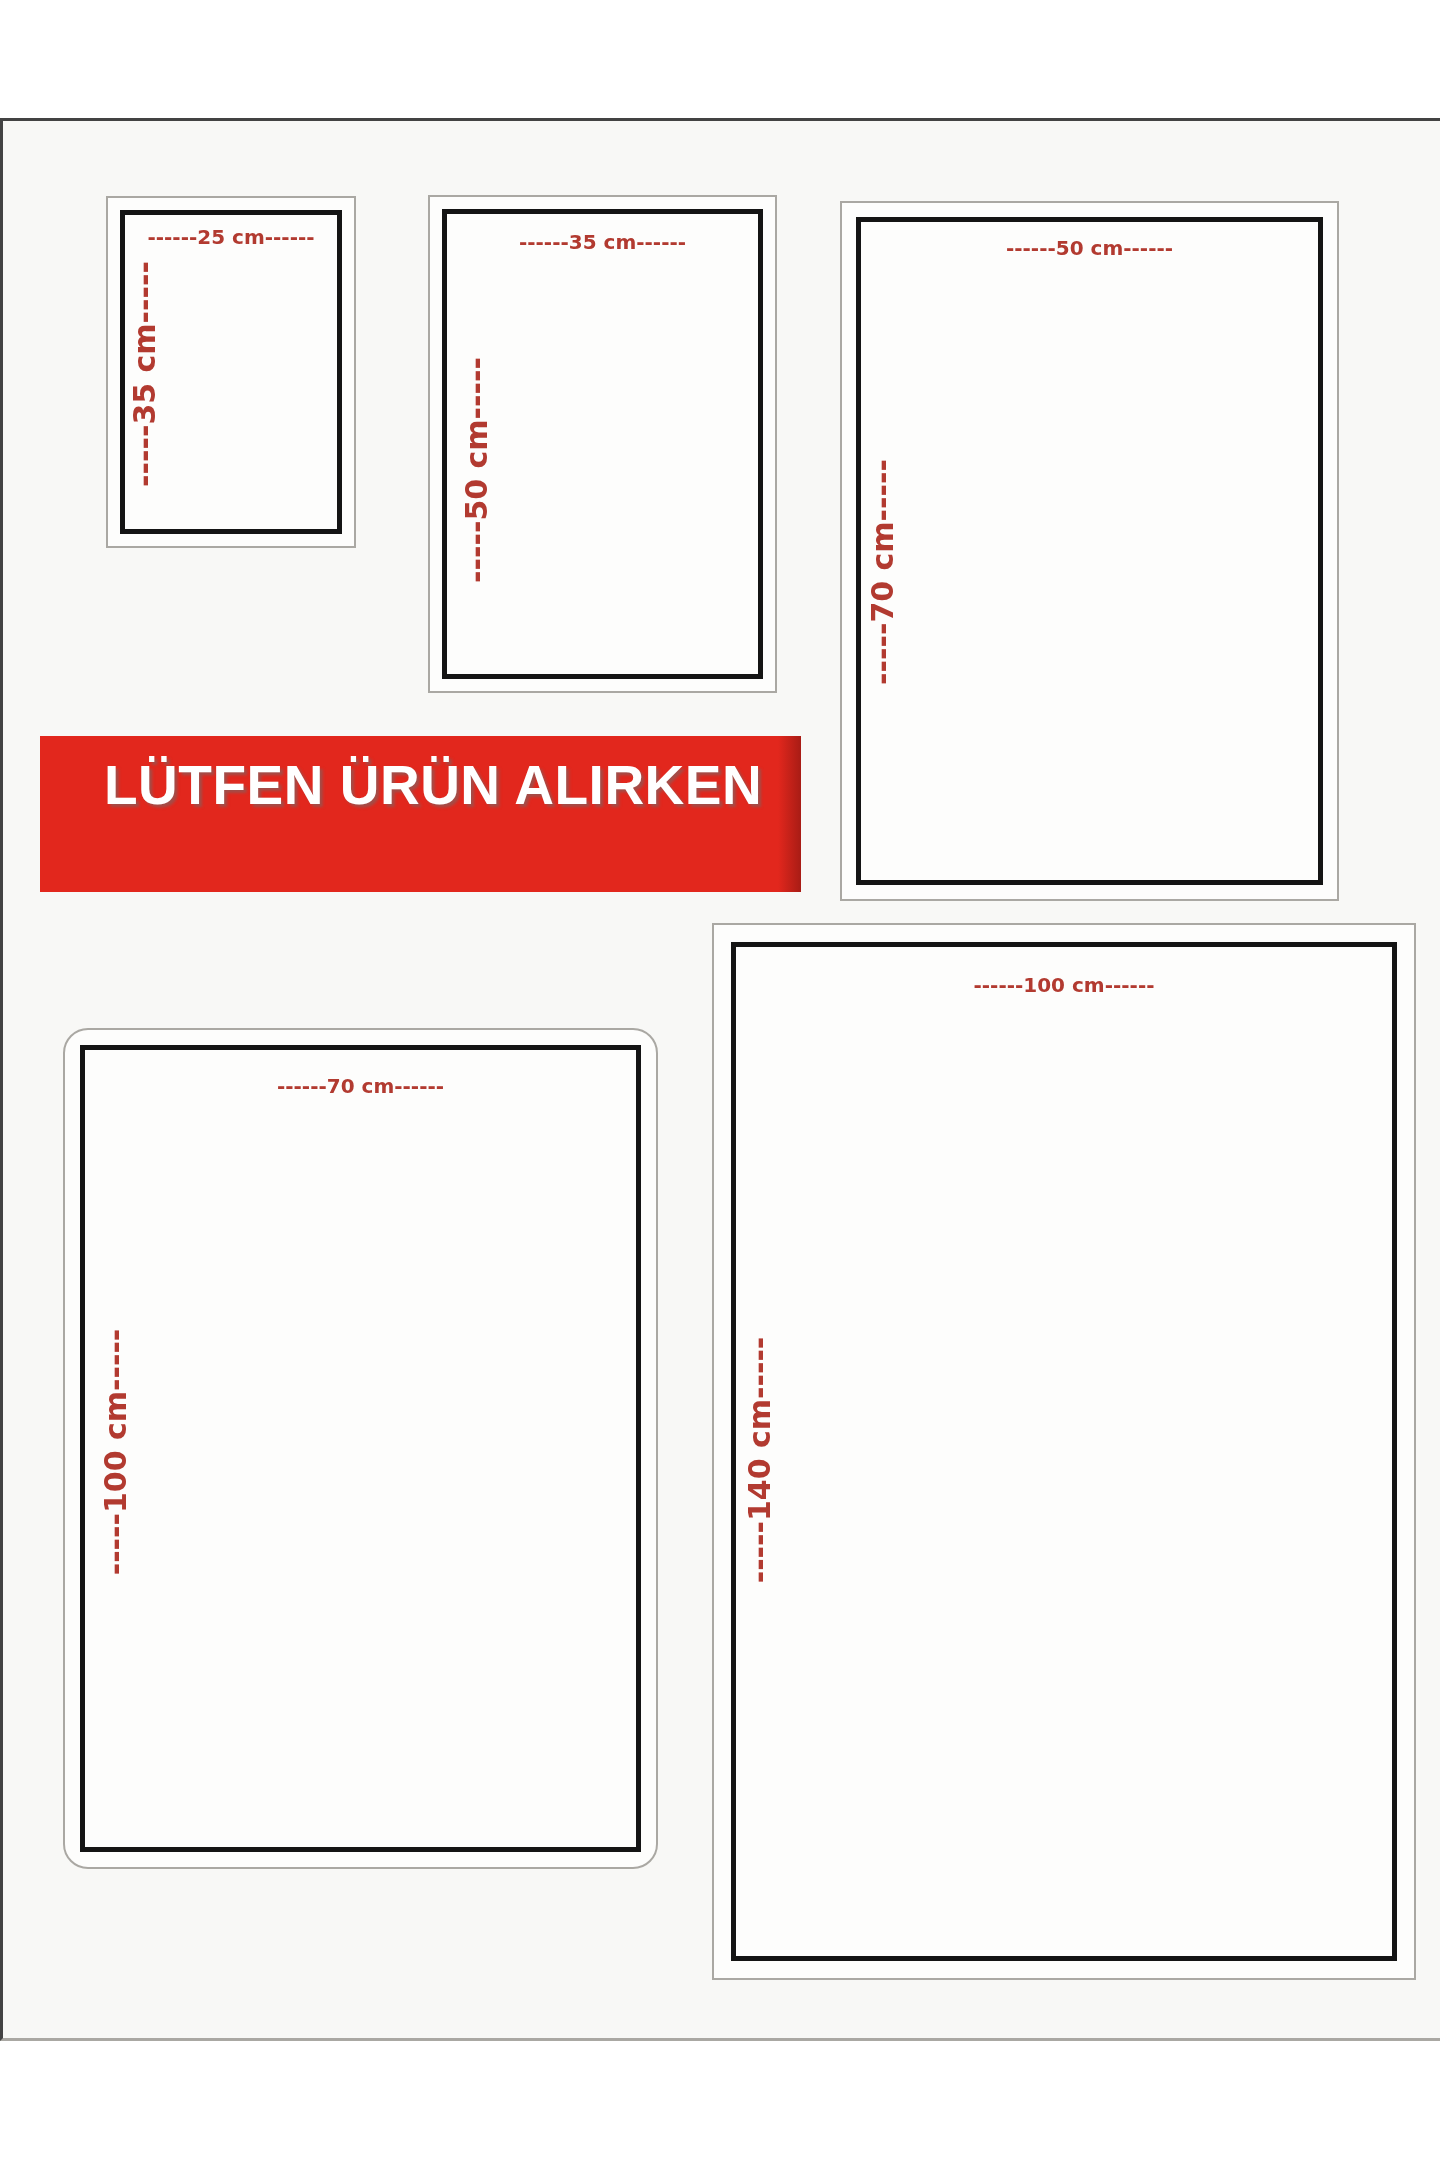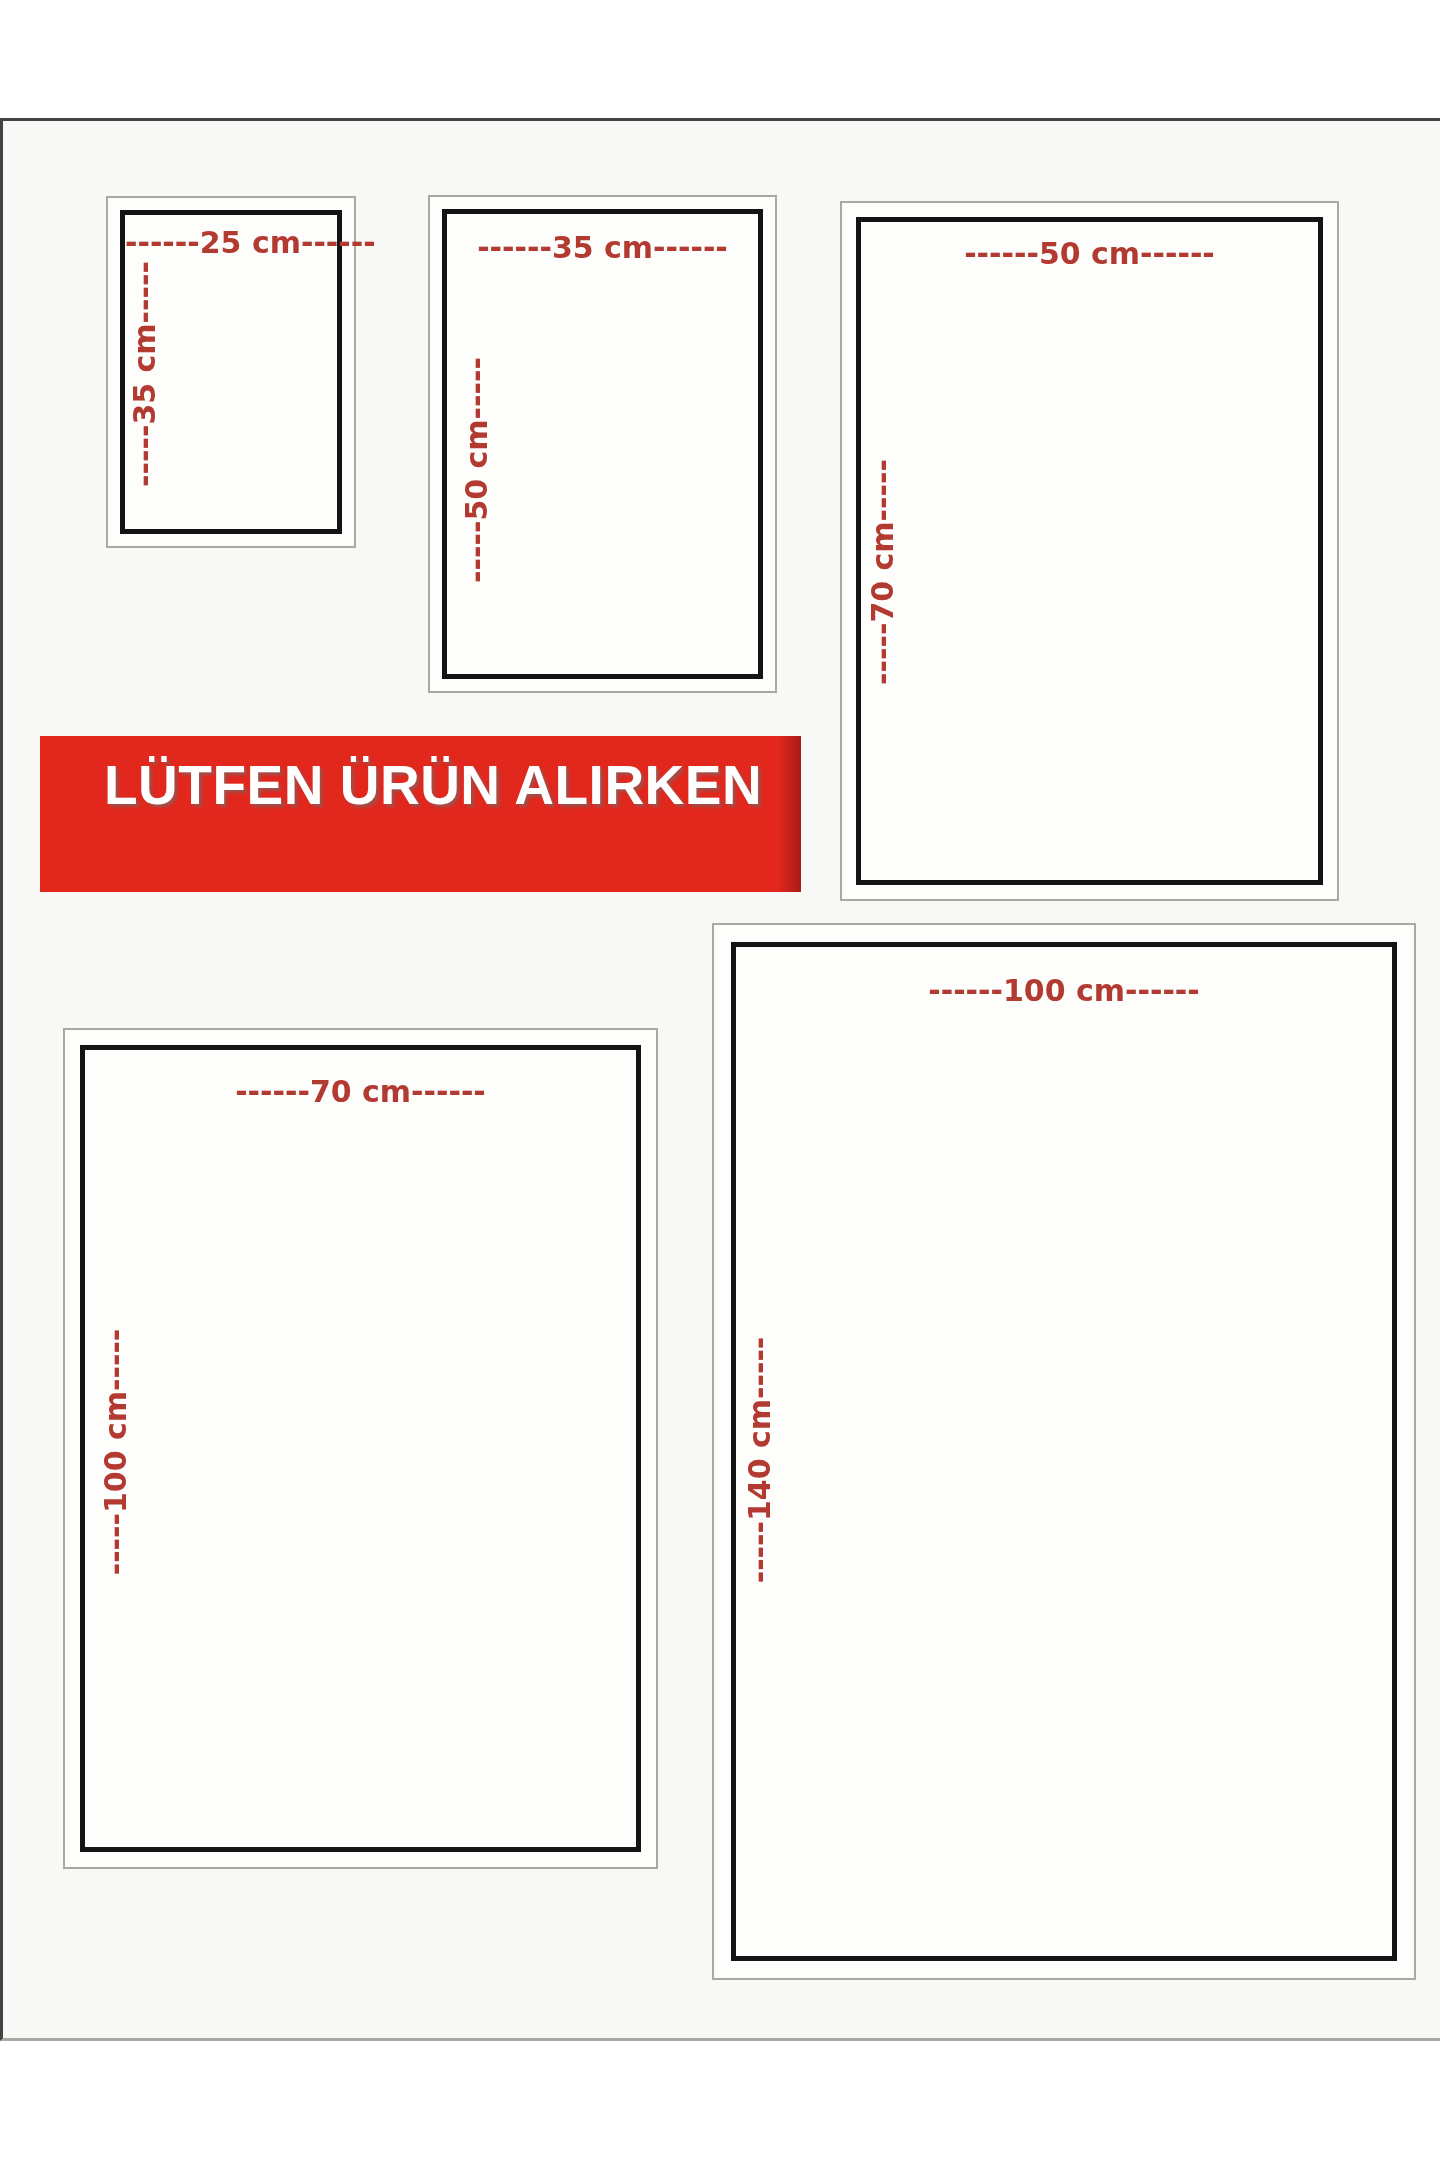--- a/index.html
+++ b/index.html
@@ -19,36 +19,36 @@
   .rect{
     position:absolute;background:var(--box-bg,#fdfdfc);
     border:2px solid var(--outline-grey,#a9a7a2);
     box-sizing:border-box;
   }
   .inner{
     position:absolute;border:5px solid var(--border-black,#141414);
     box-sizing:border-box;text-align:center;
   }
   .toplabel{
-    font-weight:bold;font-size:30px;letter-spacing:0px;
+    font-weight:bold;font-size:20px;letter-spacing:0px;
     color:var(--label-red,#b23a30);white-space:nowrap;
   }
   .vlabel{
     position:absolute;font-weight:bold;font-size:30px;white-space:nowrap;
     color:var(--label-red,#b23a30);
     transform:translate(-50%,-50%) rotate(-90deg);
   }
   
   .rect-a{left:103px;top:75px;width:250px;height:352px;}
   .rect-a .inner{left:12px;top:12px;right:12px;bottom:12px;padding-top:10px;}
   .rect-b{left:425px;top:74px;width:349px;height:498px;}
   .rect-b .inner{left:12px;top:12px;right:12px;bottom:12px;padding-top:16px;}
   .rect-c{left:837px;top:68px;width:499px;height:700px;margin-top:12px;}
   .rect-c .inner{left:14px;top:14px;right:14px;bottom:14px;padding-top:14px;}
-  .rect-d{left:60px;top:907px;width:595px;height:841px;}
+  .rect-d{left:60px;top:907px;width:595px;height:841px;border-radius:25px;}
   .rect-d .inner{left:15px;top:15px;right:15px;bottom:15px;padding-top:24px;}
   .rect-e{left:709px;top:802px;width:704px;height:1057px;}
   .rect-e .inner{left:17px;top:17px;right:17px;bottom:17px;padding-top:26px;}
   
   .rect-a .vlabel{left:36px;top:176px;}
   .rect-b .vlabel{left:46px;top:273px;}
   .rect-c .vlabel{left:40px;top:369px;}
   .rect-d .vlabel{left:50px;top:422px;}
   .rect-e .vlabel{left:45px;top:535px;}
   

